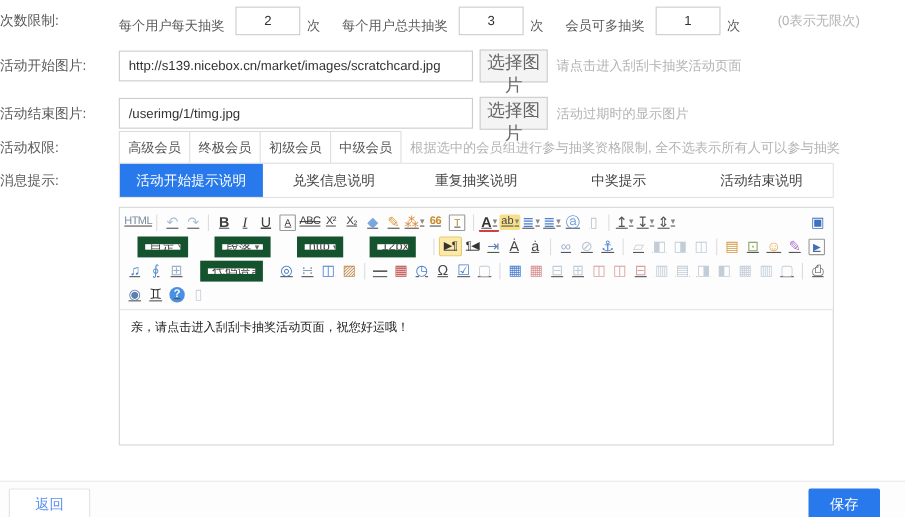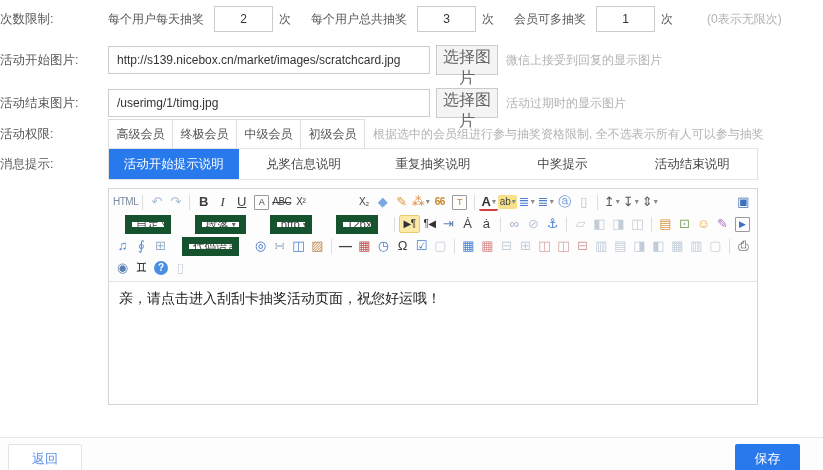--- a/index.html
+++ b/index.html
@@ -26,21 +26,21 @@
   .seg{display:flex;border:1px solid #ddd;background:#fff;}
   .seg-btn{width:63px;height:28px;line-height:28px;text-align:center;
     border-right:1px solid #ddd;color:#555;cursor:pointer;font-size:12px;}
   .seg-btn:last-child{border-right:none;}
   .tabs{position:absolute;left:108px;top:148px;width:650px;height:32px;
     display:flex;border:1px solid #e3e3e3;background:#fff;box-sizing:border-box;}
   .tab{flex:1;text-align:center;line-height:30px;color:#444;font-size:12.5px;cursor:pointer;}
   .tab.active{color:#fff;}
   .editor{position:absolute;left:108px;top:188px;width:650px;height:217px;
     border:1px solid #d5d5d5;background:#fff;box-sizing:border-box;}
-  .toolbar{padding:2px 4px;border-bottom:1px solid #e3e3e3;background:#fdfdfd;}
+  .toolbar{padding:2px 4px;border-bottom:1px solid #e3e3e3;background:#fdfdfd;text-decoration:underline;}
   .tb-row{display:flex;align-items:center;height:22px;}
   .tb-i{min-width:19px;height:18px;line-height:18px;text-align:center;
     font-size:13px;margin:0;cursor:pointer;border-radius:2px;display:inline-flex;
     align-items:center;justify-content:center;}
   .tb-i.small{font-size:10px;letter-spacing:-0.5px;}
   .tb-i.b{font-weight:bold;}
   .tb-i.i{font-style:italic;font-family:"Liberation Serif","DejaVu Serif",serif;}
   .tb-i.u{text-decoration:underline;}
   .tb-i.strike{text-decoration:line-through;}
   .tb-i.box{border:1px solid #999;height:13px;min-width:13px;line-height:13px;
@@ -50,72 +50,72 @@
   .tb-i.ucolor{border-bottom:2px solid #d04040;height:15px;line-height:15px;font-weight:bold;}
   .tb-i.circle{background:#4a90e2;color:#fff;border-radius:50%;font-size:10px;
     height:14px;min-width:14px;line-height:14px;margin:0 3px;font-weight:bold;}
   .arrow{font-size:8px;color:#888;margin-left:1px;}
   .sep{width:1px;height:15px;background:#ddd;margin:0 4px;flex:0 0 1px;}
   .gap{flex:1;}
   .tb-select{display:inline-flex;align-items:center;justify-content:space-between;
     border:7px solid #14532d;height:19px;padding:0 4px;margin:0 12px;background:#fff;
     color:#444;font-size:11.5px;box-sizing:border-box;cursor:pointer;white-space:nowrap;overflow:hidden;}
   .sel-arrow{font-size:8px;color:#666;margin-left:3px;}
-  .editor-content{padding:8px 10px;font-size:14px;color:#222;cursor:text;height:110px;}
+  .editor-content{padding:8px 10px;font-size:11px;color:#222;cursor:text;height:110px;}
   .footer{position:absolute;left:0;top:437px;width:823px;height:33px;
     border-top:1px solid #e8e8e8;background:#fdfdfd;}
   .back-btn{position:absolute;left:8px;top:6px;width:74px;height:30px;background:#fff;
     border:1px solid #e3e3e3;color:#5b8ff0;font-size:13px;border-radius:2px;cursor:pointer;
     font-family:"Liberation Sans","DejaVu Sans",sans-serif;}
   .save-btn{position:absolute;right:23px;top:6px;width:65px;height:29px;color:#fff;
     border:none;font-size:13px;border-radius:2px;cursor:pointer;
     font-family:"Liberation Sans","DejaVu Sans",sans-serif;}
 </style>
 </head>
 <body>
 
 <div>
 
   <div class="row" style="top:6px;height:26px;">
     <span class="form-label">次数限制:</span>
-    <span style="display:flex;align-items:center;">
+    <span style="display:flex;align-items:flex-end;">
         <span class="fld-text">每个用户每天抽奖</span>
         <input class="num-input" type="text" value="2" style="">
         <span class="unit">次</span>
         <span class="fld-text">每个用户总共抽奖</span>
         <input class="num-input" type="text" value="3" style="">
         <span class="unit">次</span>
         <span class="fld-text">会员可多抽奖</span>
         <input class="num-input" type="text" value="1" style="">
         <span class="unit">次</span>
       </span>
     <span class="note">(0表示无限次)</span>
   </div>
 
   <div class="row" style="top:44px;height:32px;">
     <span class="form-label">活动开始图片:</span>
     <input class="text-input" type="text" value="http://s139.nicebox.cn/market/images/scratchcard.jpg" style="">
     <button class="pick-btn">选择图片</button>
-    <span class="hint">微信上接受到回复的显示图片</span>
+    <span class="hint">请点击进入刮刮卡抽奖活动页面</span>
   </div>
 
   <div class="row" style="top:87px;height:32px;">
     <span class="form-label">活动结束图片:</span>
     <input class="text-input" type="text" value="/userimg/1/timg.jpg" style="">
     <button class="pick-btn">选择图片</button>
     <span class="hint">活动过期时的显示图片</span>
   </div>
 
   <div class="row" style="top:119px;height:30px;">
     <span class="form-label">活动权限:</span>
     <span class="seg">
         <span class="seg-btn">高级会员</span>
         <span class="seg-btn">终极会员</span>
+        <span class="seg-btn">初级会员</span>
         <span class="seg-btn">中级会员</span>
-        <span class="seg-btn">初级会员</span>
       </span>
     <span class="hint">根据选中的会员组进行参与抽奖资格限制, 全不选表示所有人可以参与抽奖</span>
   </div>
 
   <div class="row" style="top:148px;height:32px;">
     <span class="form-label">消息提示:</span>
   </div>
   <div class="tabs">
       <div class="tab active" style="background: rgb(40, 121, 236);">活动开始提示说明</div>
       <div class="tab">兑奖信息说明</div>
@@ -131,21 +131,21 @@
           <span class="sep"></span>
           <span class="tb-i" style="color: rgb(168, 189, 212);">↶</span>
           <span class="tb-i" style="color: rgb(168, 189, 212);">↷</span>
           <span class="sep"></span>
           <span class="tb-i b" style="color: rgb(64, 64, 64);">B</span>
           <span class="tb-i i" style="color: rgb(64, 64, 64);">I</span>
           <span class="tb-i u" style="color: rgb(64, 64, 64);">U</span>
           <span class="tb-i box" style="color: rgb(64, 64, 64);">A</span>
           <span class="tb-i small strike" style="color: rgb(64, 64, 64);">ABC</span>
           <span class="tb-i small" style="color: rgb(64, 64, 64);">X²</span>
-          <span class="tb-i small" style="color: rgb(64, 64, 64); margin-left: 44px;">X₂</span>
+          <span class="tb-i small" style="color: rgb(64, 64, 64);">X₂</span>
           <span class="tb-i" style="color: rgb(123, 167, 224);">◆</span>
           <span class="tb-i" style="color: rgb(217, 154, 61);">✎</span>
           <span class="tb-i" style="color: rgb(224, 138, 60);">⁂<span class="arrow">▾</span></span>
           <span class="tb-i b small" style="color: rgb(200, 136, 42);">66</span>
           <span class="tb-i box" style="color: rgb(176, 136, 48);">T</span>
           <span class="sep"></span>
           <span class="tb-i ucolor" style="color: rgb(51, 51, 51);">A<span class="arrow">▾</span></span>
           <span class="tb-i hl" style="color: rgb(68, 68, 68);">ab<span class="arrow">▾</span></span>
           <span class="tb-i" style="color: rgb(79, 127, 208);">≣<span class="arrow">▾</span></span>
           <span class="tb-i" style="color: rgb(79, 127, 208);">≣<span class="arrow">▾</span></span>

